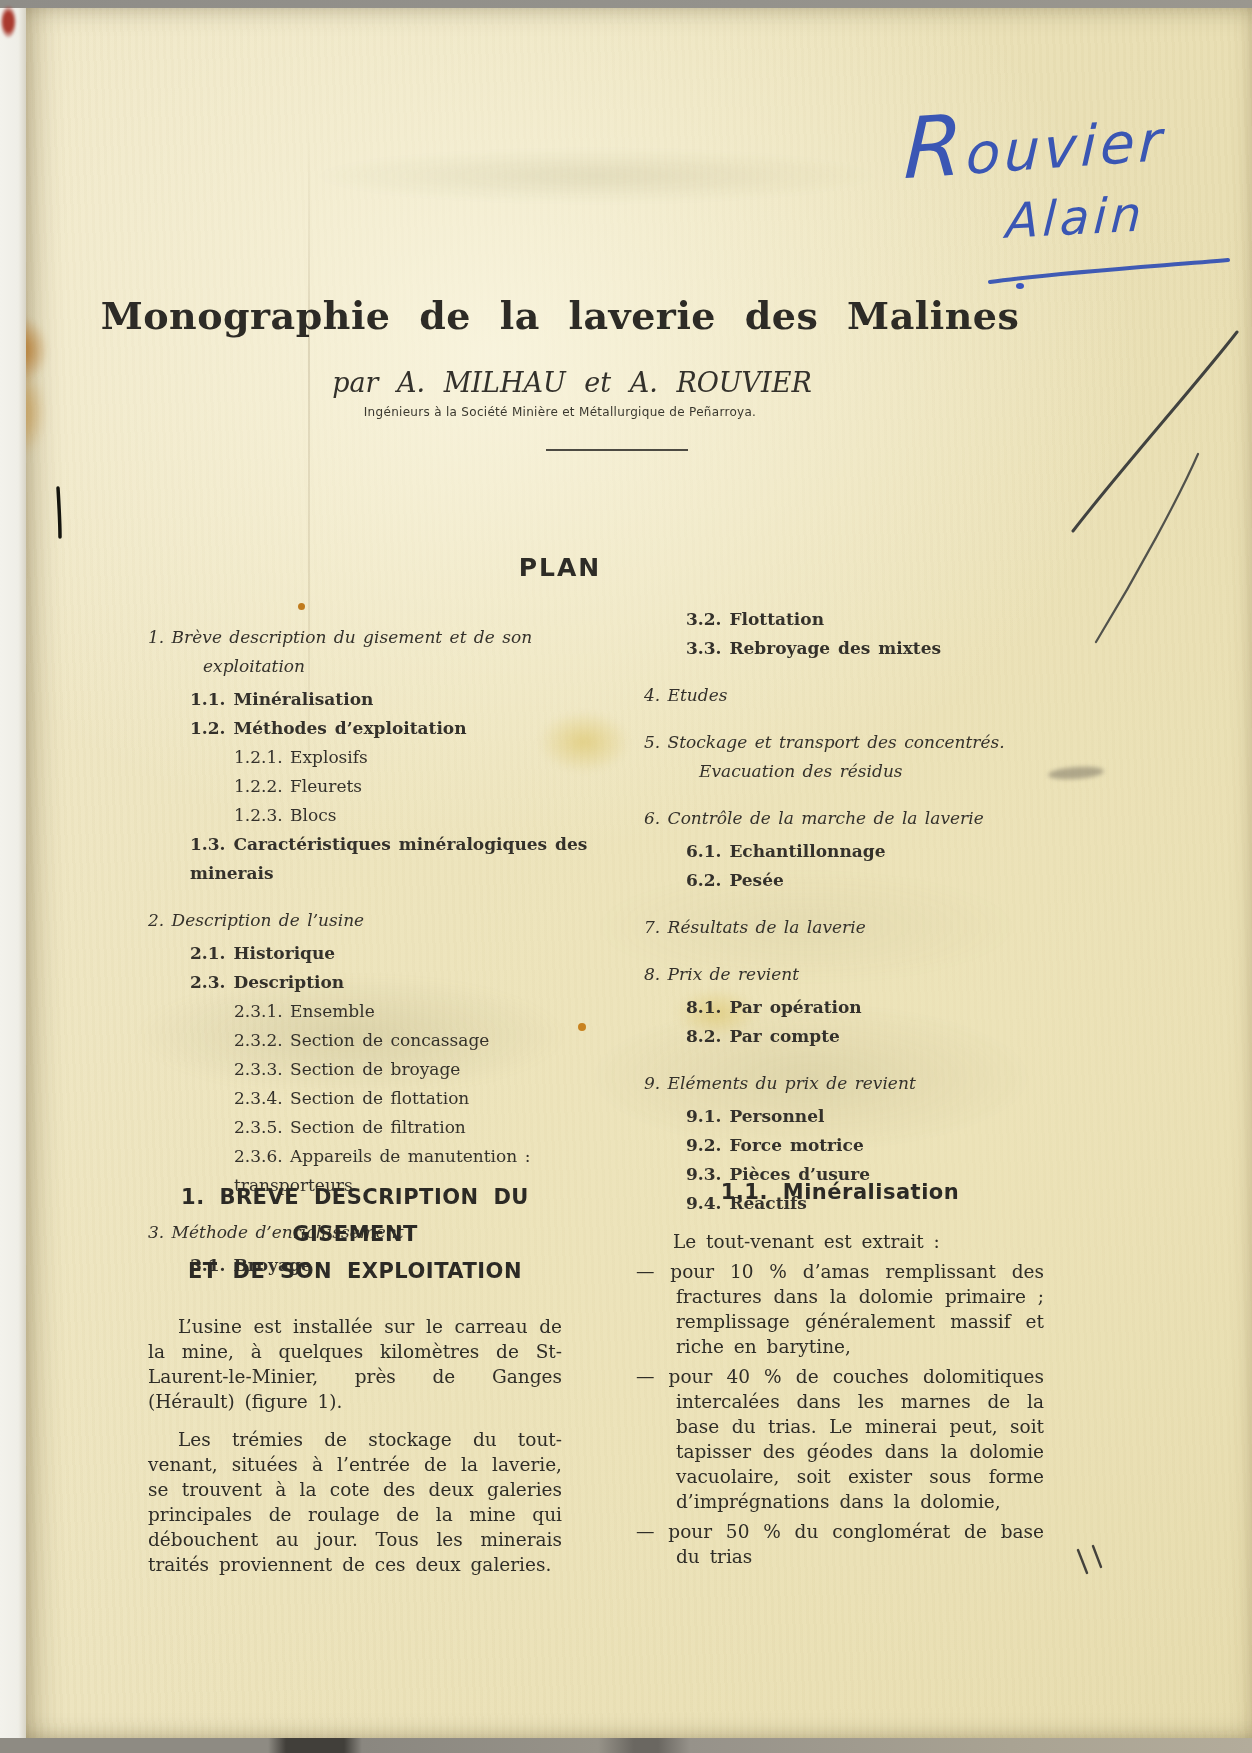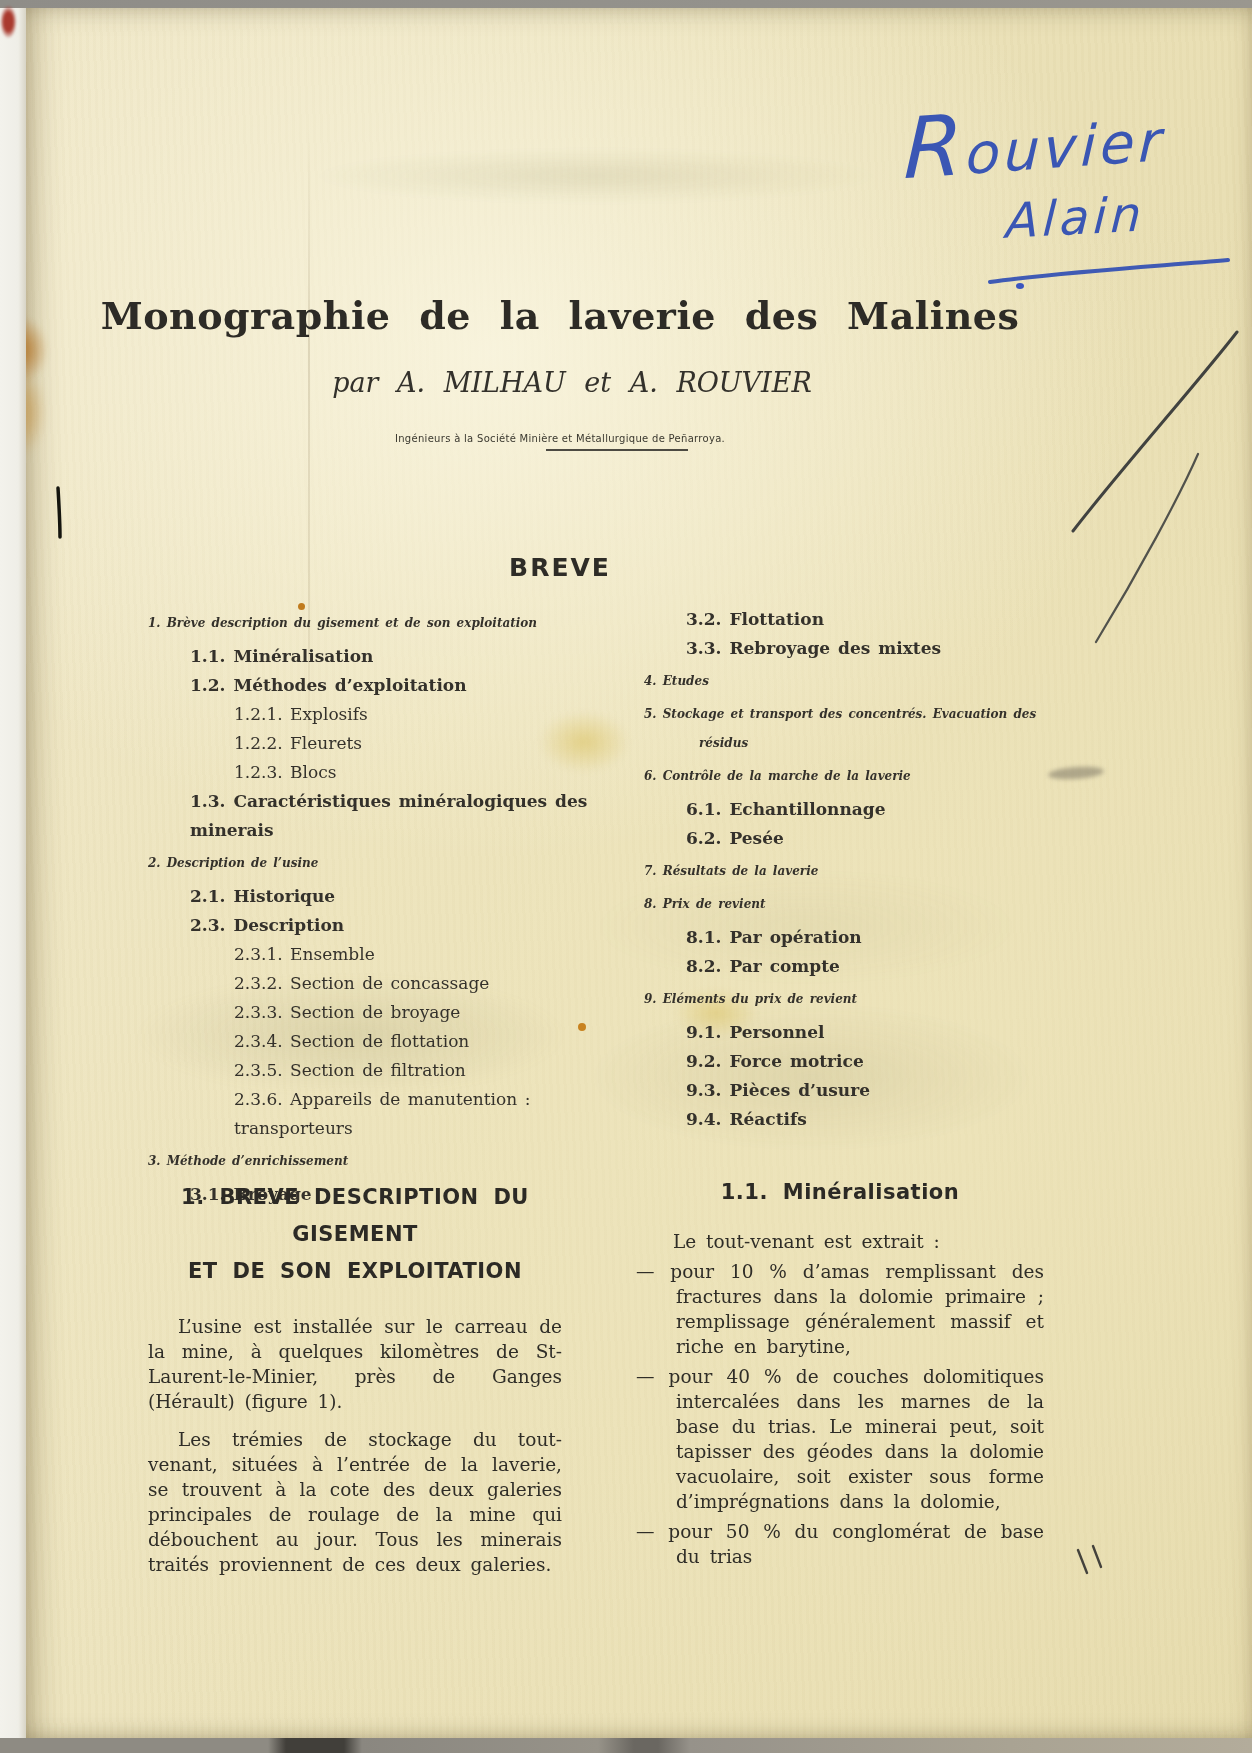--- a/index.html
+++ b/index.html
@@ -44,29 +44,29 @@
   
   .hw{position:absolute;color:#2c4bb4;font-family:"DejaVu Sans", sans-serif;font-style:italic;opacity:.92;white-space:nowrap;}
   .hw1{left:878px;top:84px;font-size:56px;transform:rotate(-4deg) skewX(-6deg);letter-spacing:4px;}
   .hw1::first-letter{font-size:1.5em;}
   .hw2{left:980px;top:182px;font-size:48px;transform:rotate(-3deg) skewX(-6deg);letter-spacing:4px;}
 
   
   .header-wrap{position:absolute;left:64px;top:0;width:940px;text-align:center;}
   .title{position:absolute;left:0;top:286px;width:100%;font-size:38px;font-weight:bold;letter-spacing:.5px;word-spacing:15px;color:#2d2b26;}
   .byline{position:absolute;left:12px;top:360px;width:100%;font-size:27px;font-style:italic;word-spacing:10px;color:#33312b;}
-  .affil{position:absolute;left:0;top:398px;width:100%;font-size:10px;font-family:"DejaVu Sans", sans-serif;color:#3a382f;letter-spacing:.3px;margin-top:28px;}
+  .affil{position:absolute;left:0;top:398px;width:100%;font-size:12px;font-family:"DejaVu Sans", sans-serif;color:#3a382f;letter-spacing:.3px;}
   .rule{position:absolute;left:456px;top:442px;width:142px;height:2px;background:#4c4a42;}
   .plan-h{position:absolute;left:0;top:546px;width:100%;font-family:"DejaVu Sans", sans-serif;font-weight:bold;font-size:25px;letter-spacing:2px;color:#2e2c27;}
 
   
   .toc-col{position:absolute;font-size:17px;line-height:29px;color:#34312b;word-spacing:2px;}
   .toc-left{left:122px;top:598px;width:446px;}
   .toc-right{left:618px;top:598px;width:406px;}
-  .toc-l1{font-style:italic;font-weight:bold;padding-left:55px;text-indent:-55px;margin:4px 0 4px;font-size:12px;}
+  .toc-l1{font-style:italic;font-weight:normal;padding-left:55px;text-indent:-55px;margin:18px 0 4px;font-size:17px;}
   .toc-l2{padding-left:42px;font-weight:bold;}
   .toc-l3{padding-left:86px;font-weight:normal;}
 
   
   .body-col{position:absolute;font-size:18.5px;line-height:25px;text-align:justify;color:#2f2d27;word-spacing:4px;}
   .body-left{left:122px;top:1172px;width:414px;}
   .body-right{left:610px;top:1172px;width:408px;}
   .body-h{font-family:"DejaVu Sans", sans-serif;font-weight:bold;font-size:21px;line-height:37px;text-align:center;letter-spacing:.5px;word-spacing:7px;color:#2c2a25;}
   .body-h.small{line-height:26px;margin-bottom:24px;}
   .para{text-indent:30px;margin-top:13px;}
@@ -97,21 +97,21 @@
     <div class="smudge-right"></div>
 
     <div class="hw hw1">Rouvier</div>
     <div class="hw hw2">Alain</div>
 
     <div class="header-wrap">
       <div class="title">Monographie de la laverie des Malines</div>
       <div class="byline">par A. MILHAU et A. ROUVIER</div>
       <div class="affil">Ingénieurs à la Société Minière et Métallurgique de Peñarroya.</div>
       <div class="rule"></div>
-      <div class="plan-h">BREVE</div>
+      <div class="plan-h">PLAN</div>
     </div>
 
     <div class="toc-col toc-left" id="toc-left">
         <div class="toc-l1">1. Brève description du gisement et de son exploitation</div>
         <div class="toc-l2">1.1. Minéralisation</div>
         <div class="toc-l2">1.2. Méthodes d’exploitation</div>
         <div class="toc-l3">1.2.1. Explosifs</div>
         <div class="toc-l3">1.2.2. Fleurets</div>
         <div class="toc-l3">1.2.3. Blocs</div>
         <div class="toc-l2">1.3. Caractéristiques minéralogiques des minerais</div>

